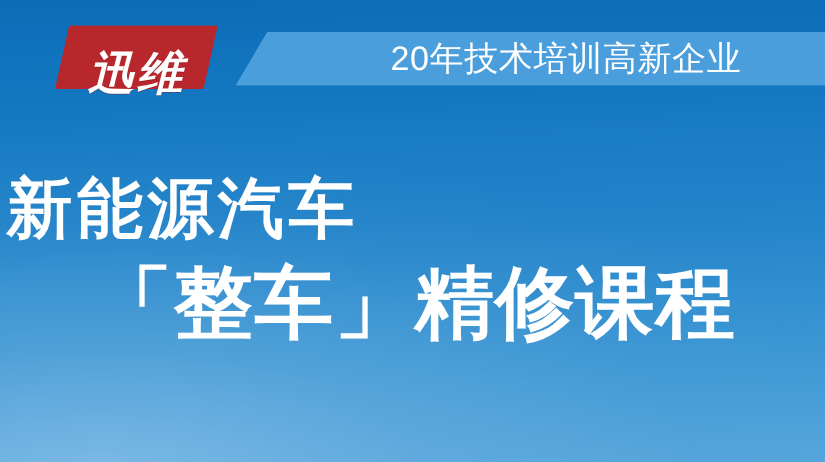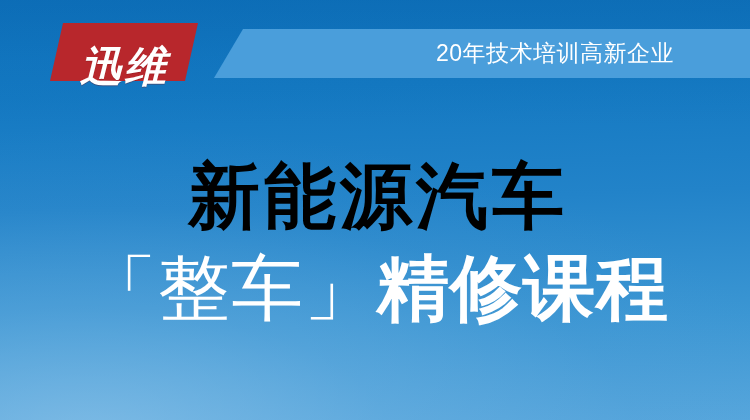--- a/index.html
+++ b/index.html
@@ -65,21 +65,21 @@
     left: 214px;
     top: 29px;
     width: 536px;
     height: 49px;
     display: flex;
     align-items: center;
     justify-content: flex-end;
     padding-right: 76px;
     box-sizing: border-box;
     color: #ffffff;
-    font-size: 23px;
+    font-size: 31px;
     font-weight: 400;
     letter-spacing: 0.5px;
     line-height: 1;
     white-space: nowrap;
   }
 
   .logo {
     position: absolute;
     left: 50px;
     top: 23px;
@@ -112,44 +112,43 @@
 
   
   .title-block {
     position: absolute;
     left: 0;
     top: 160px;
     width: 750px;
   }
 
   .title-main {
-    color: #000000;
-    font-size: 72px;
+    color: #ffffff;
+    font-size: 60px;
     font-weight: 700;
     line-height: 1;
     letter-spacing: 4px;
-    text-align: center;
     white-space: nowrap;
     padding-left: 6px;
     box-sizing: border-box;
   }
 
   .title-sub {
     margin-top: 20px;
     color: #ffffff;
     font-size: 72px;
     line-height: 1;
     letter-spacing: 1px;
     text-align: center;
     white-space: nowrap;
     padding-left: 4px;
     box-sizing: border-box;
   }
   .title-sub .bracketed {
-    font-weight: 400;
+    font-weight: 700;
   }
   .title-sub .plain {
     font-weight: 700;
   }
 </style>
 </head>
 <body>
 
 <div id="poster">
 

